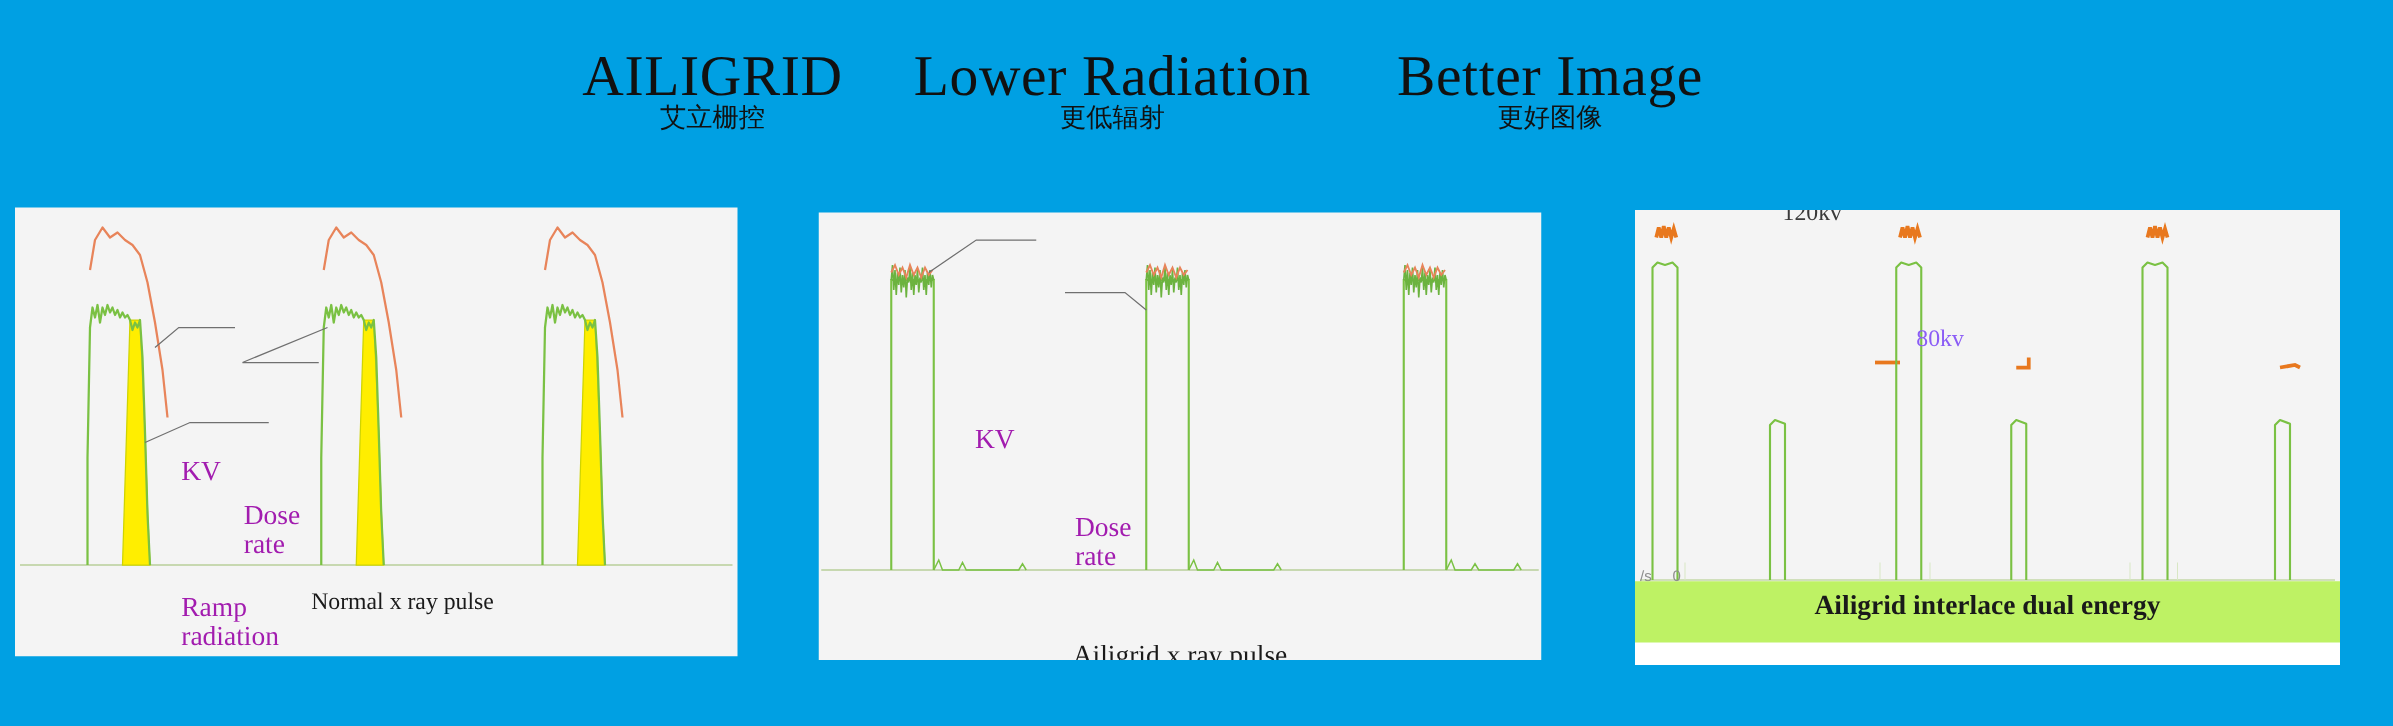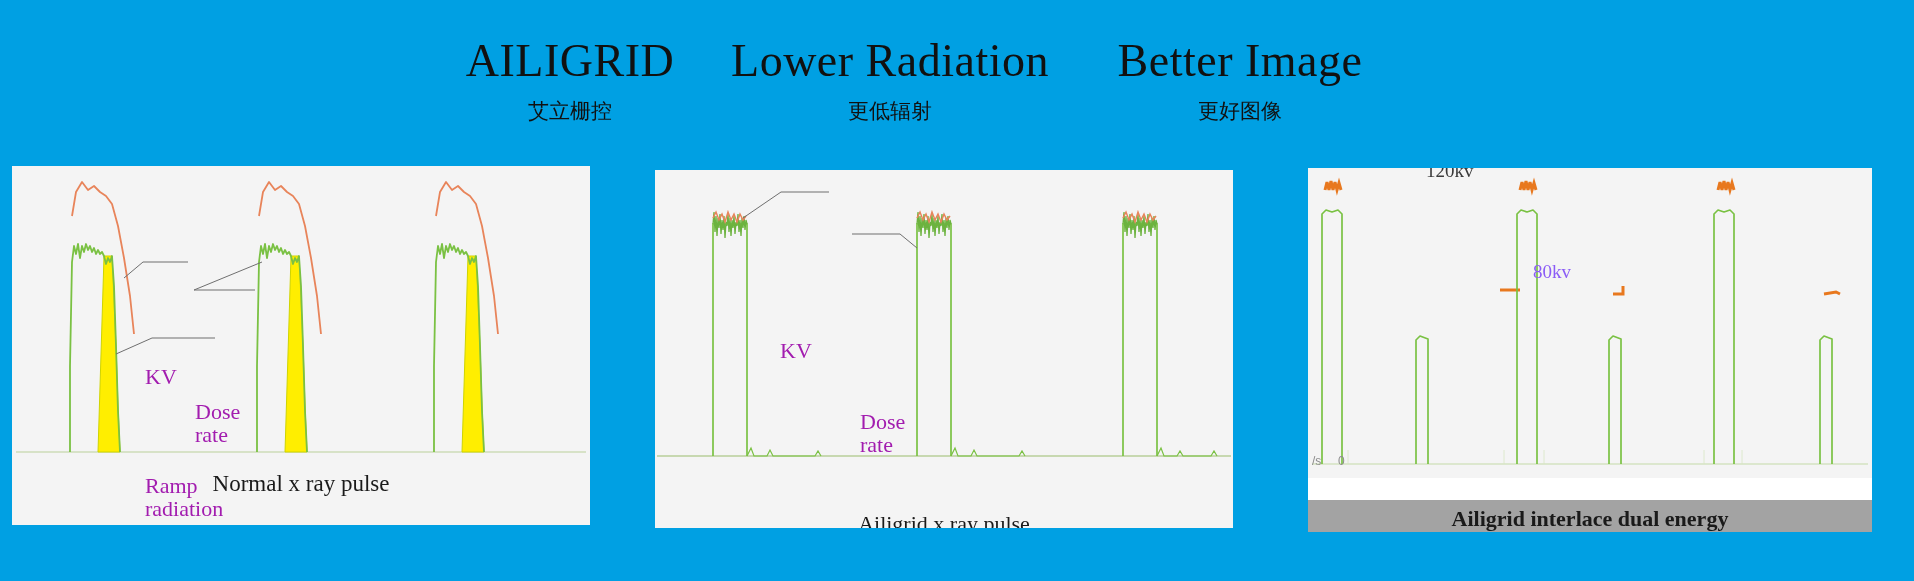--- a/index.html
+++ b/index.html
@@ -23,21 +23,20 @@
     font-size:46px;
     color:#111;
     letter-spacing:.5px;
     white-space:nowrap;
     line-height:1;
   }
   .head-cn{
     font-family:"DejaVu Sans", sans-serif;
     font-size:21px;
     color:#111;
-    margin-top:17px;
     white-space:nowrap;
     line-height:1;
   }
   #hc0{left:420px;top:38px;width:300px;}
   #hc1{left:700px;top:38px;width:380px;}
   #hc2{left:1075px;top:38px;width:330px;}
 
   
   .panel{
     position:absolute;
@@ -52,23 +51,23 @@
   #plot0{height:300px;}
   #plot1{height:300px;}
   #plot2{height:310px;}
 
   .caption{
     position:absolute;left:0;width:100%;text-align:center;
     font-family:"Liberation Serif", serif;
     color:#1a1a1a;
     white-space:nowrap;
   }
-  #cap0{top:305px;font-size:23px;}
+  #cap0{top:305px;font-size:19px;margin-left:21px;}
   #cap1{top:305px;font-size:22px;margin-top:36px;}
-  #cap2{top:332px;font-size:22px;font-weight:bold;background:#a3a3a3;
+  #cap2{top:297px;font-size:22px;font-weight:bold;background:#bef264;
         height:49px;line-height:38px;}
 
   #panel2 .plotbg{
     position:absolute;left:0;top:0;width:100%;height:310px;background:#f4f4f4;
   }
   #panel2 .whitestrip{
     position:absolute;left:0;top:310px;width:100%;height:54px;background:#ffffff;
   }
 
   .axis-tiny{

